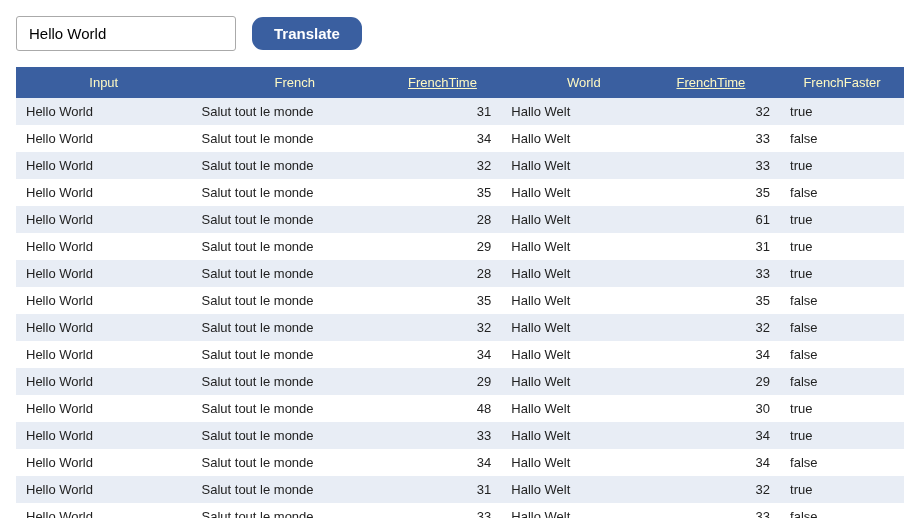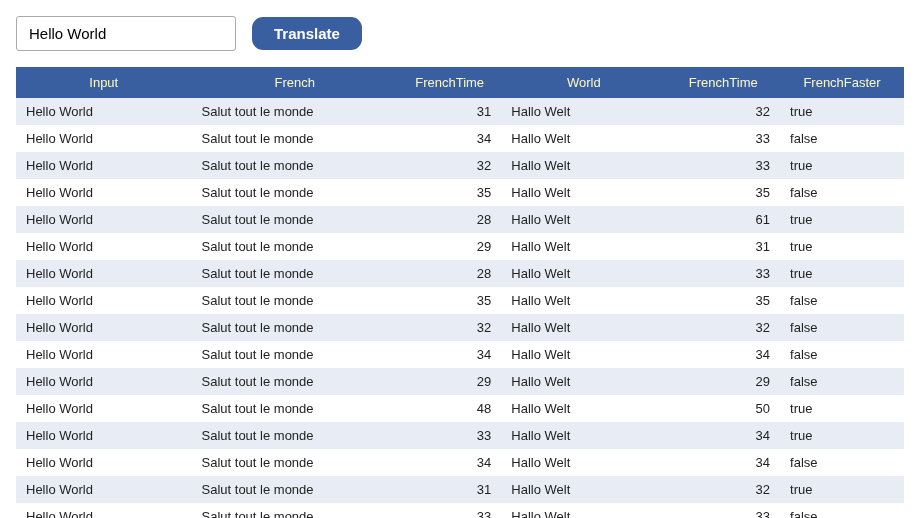--- a/index.html
+++ b/index.html
@@ -74,21 +74,21 @@
     }
 
     tbody td:nth-child(1) { width: 170px; }
     tbody td:nth-child(2) { width: 200px; }
     tbody td:nth-child(3) { width: 100px; text-align: right; }
     tbody td:nth-child(4) { width: 160px; }
     tbody td:nth-child(5) { width: 110px; text-align: right; }
     tbody td:nth-child(6) { width: 120px; }
 
     thead th:nth-child(3),
-    thead th:nth-child(5) { text-align: center; }
+    thead th:nth-child(5) { text-align: left; text-decoration: underline; }
   </style>
 </head>
 <body>
 
 <div class="top-bar">
   <input class="search-input" type="text" value="Hello World" style="">
   <button class="translate-btn">Translate</button>
 </div>
 
 <table>
@@ -189,21 +189,21 @@
         <td>29</td>
         <td>Hallo Welt</td>
         <td>29</td>
         <td>false</td>
       </tr>
       <tr>
         <td>Hello World</td>
         <td>Salut tout le monde</td>
         <td>48</td>
         <td>Hallo Welt</td>
-        <td>50</td>
+        <td>30</td>
         <td>true</td>
       </tr>
       <tr>
         <td>Hello World</td>
         <td>Salut tout le monde</td>
         <td>33</td>
         <td>Hallo Welt</td>
         <td>34</td>
         <td>true</td>
       </tr>

